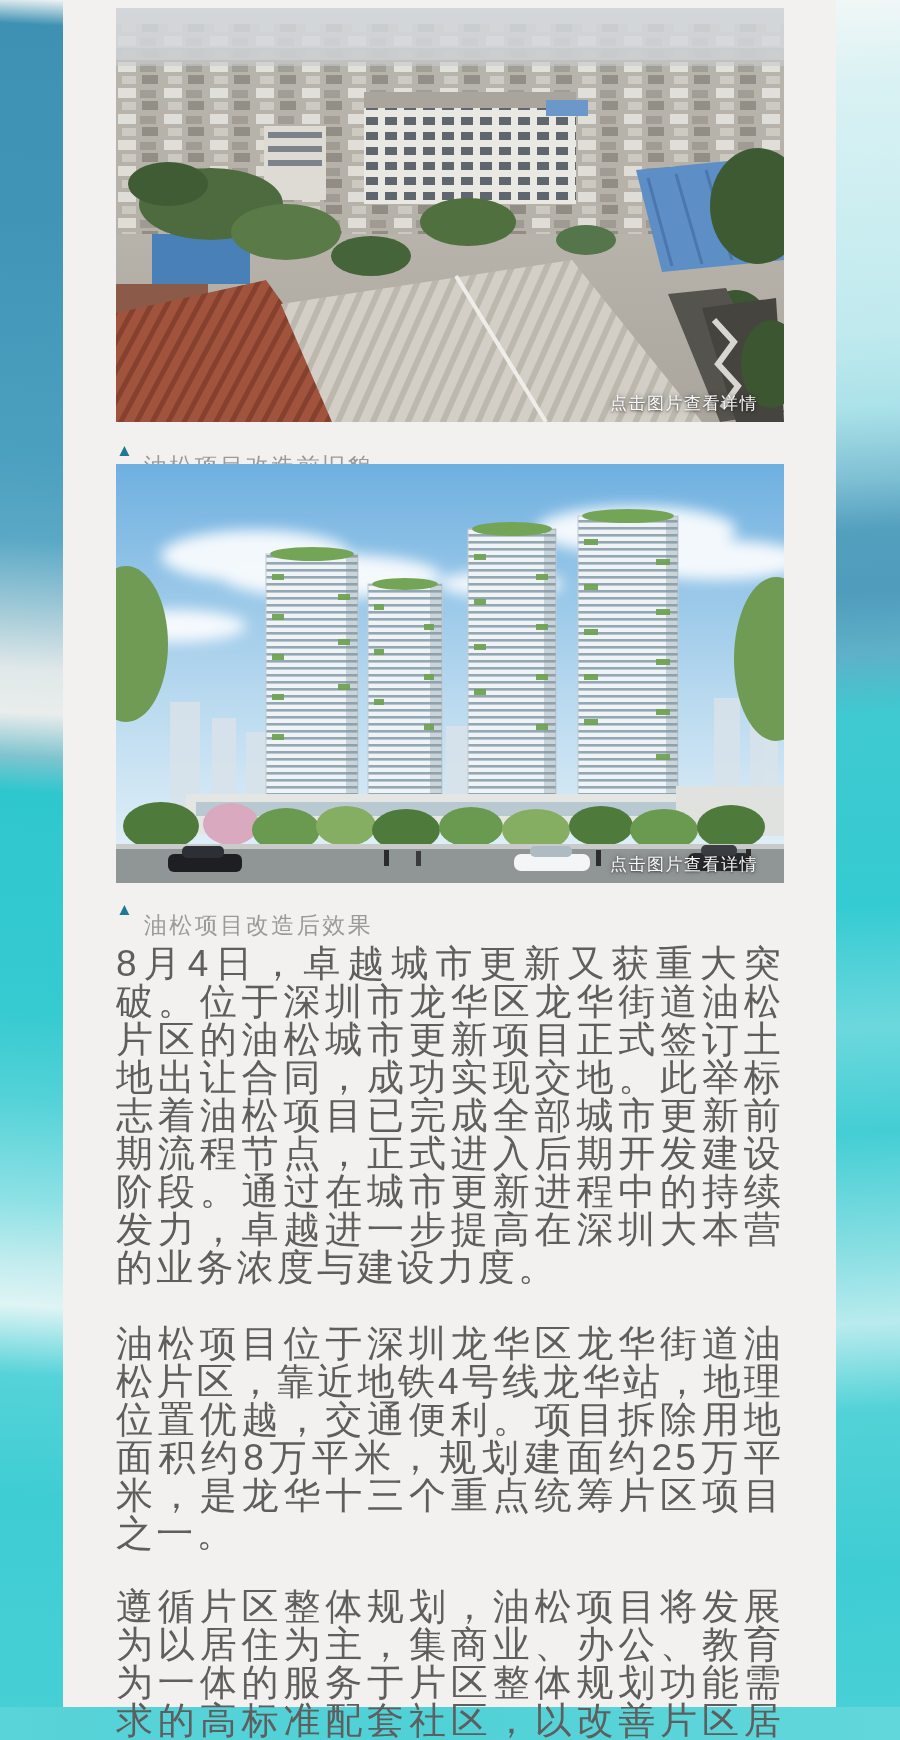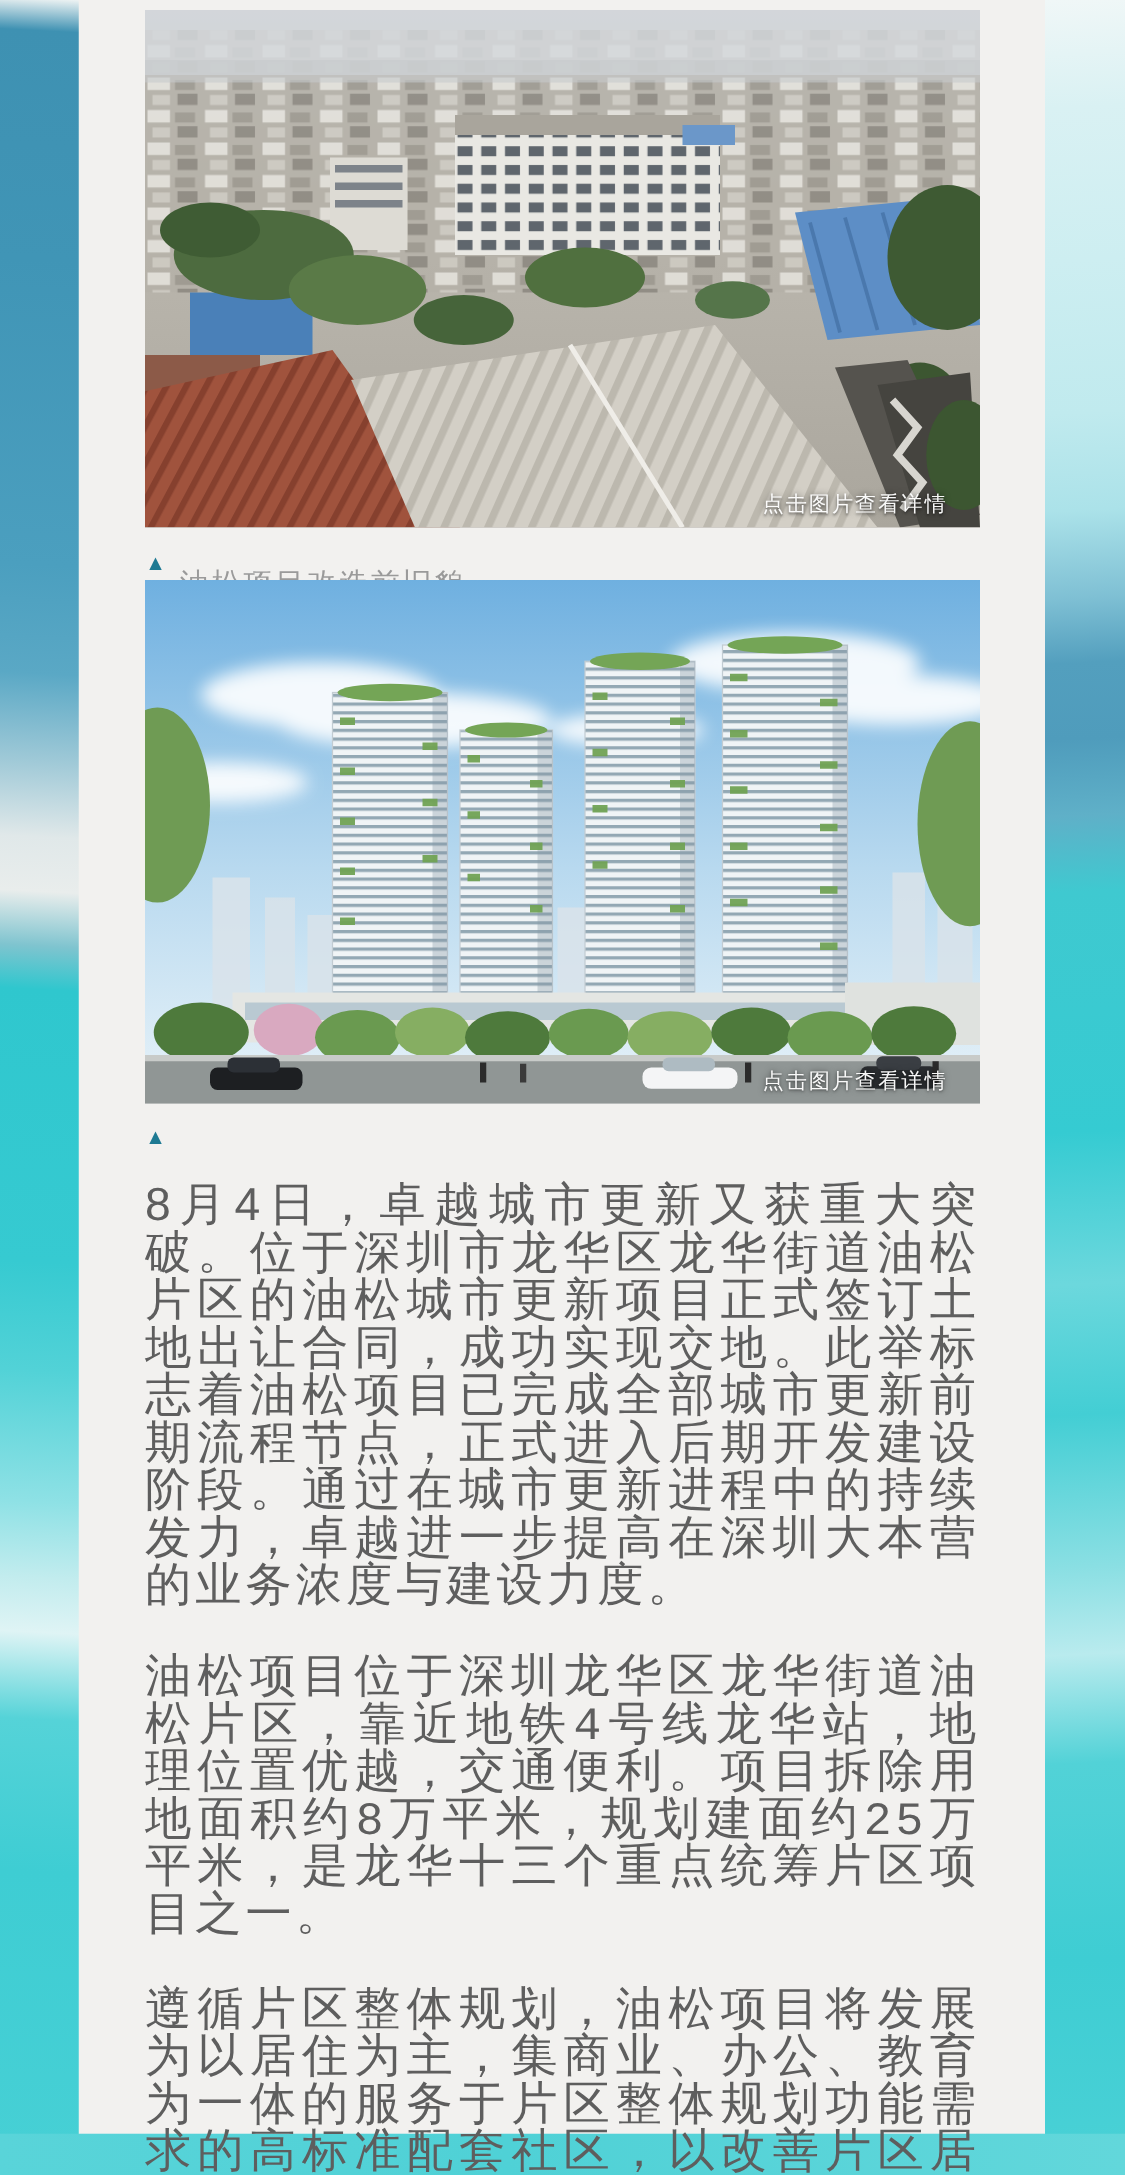--- a/index.html
+++ b/index.html
@@ -59,21 +59,21 @@
   .caption .cap-text{
     color:var(--caption_gray,#9a9a9a);font-size:23px;letter-spacing:2.5px;margin-top:32px;
   }
   .body-text p{
     margin:0;width:668px;
     color:var(--body_text,#5e5e5e);
     font-size:37px;line-height:38px;letter-spacing:3.2px;
     text-align:justify;
   }
   .body-text p.p1{margin-top:22px;}
-  .body-text p.p2{margin-top:38px;font-family:Liberation Mono, monospace;}
+  .body-text p.p2{margin-top:38px;}
   .body-text p.p3{margin-top:35px;}
 </style>
 </head>
 <body>
 
 <div class="page">
   <div class="bg-left"></div>
   <div class="bg-right"></div>
   <div class="bg-bottom"></div>
 
@@ -271,20 +271,21 @@
           <rect x="300" y="387" width="5" height="15" fill="#3a3a3a"></rect>
           <rect x="480" y="386" width="5" height="16" fill="#2b2b2b"></rect>
           <rect x="630" y="385" width="5" height="17" fill="#2b2b2b"></rect>
         </g>
       </svg>
       <span class="overlay-hint">点击图片查看详情</span>
     </figure>
 
     <div class="caption caption-2">
       <span class="marker">▲</span>
+      <span class="cap-text">油松项目改造后效果</span>
     </div>
 
     <div class="body-text">
       <p class="p1">8月4日，卓越城市更新又获重大突破。位于深圳市龙华区龙华街道油松片区的油松城市更新项目正式签订土地出让合同，成功实现交地。此举标志着油松项目已完成全部城市更新前期流程节点，正式进入后期开发建设阶段。通过在城市更新进程中的持续发力，卓越进一步提高在深圳大本营的业务浓度与建设力度。</p>
       <p class="p2">油松项目位于深圳龙华区龙华街道油松片区，靠近地铁4号线龙华站，地理位置优越，交通便利。项目拆除用地面积约8万平米，规划建面约25万平米，是龙华十三个重点统筹片区项目之一。</p>
       <p class="p3">遵循片区整体规划，油松项目将发展为以居住为主，集商业、办公、教育为一体的服务于片区整体规划功能需求的高标准配套社区，以改善片区居民生活品质、提升城市形象，推动特区一体化进程。</p>
     </div>
 
   </div>
 </div>

